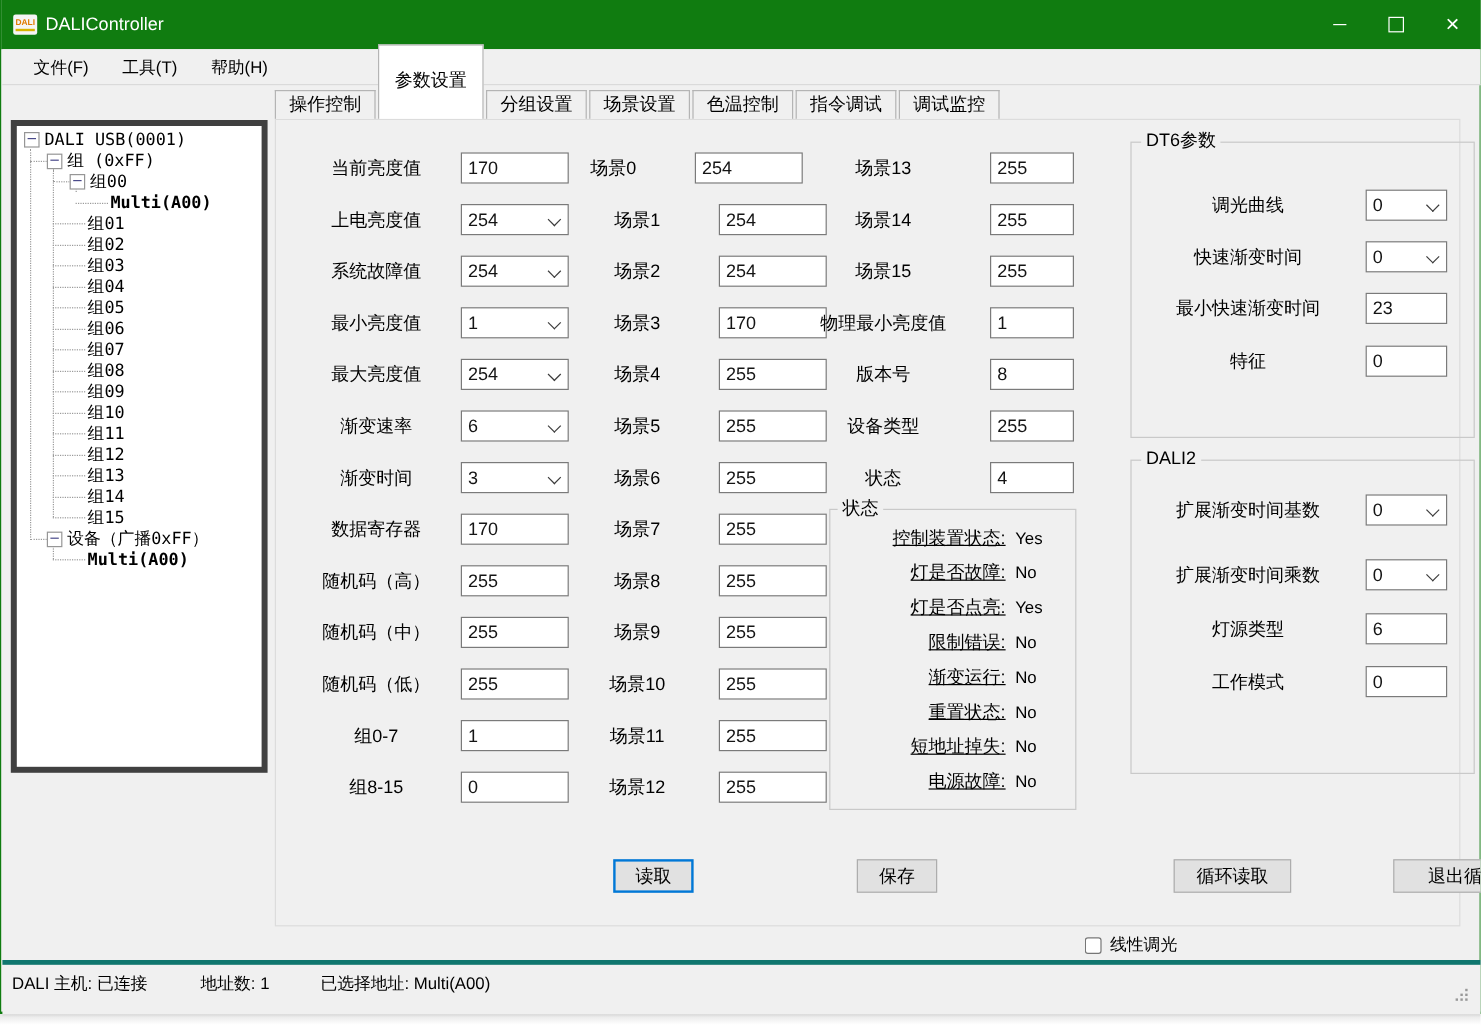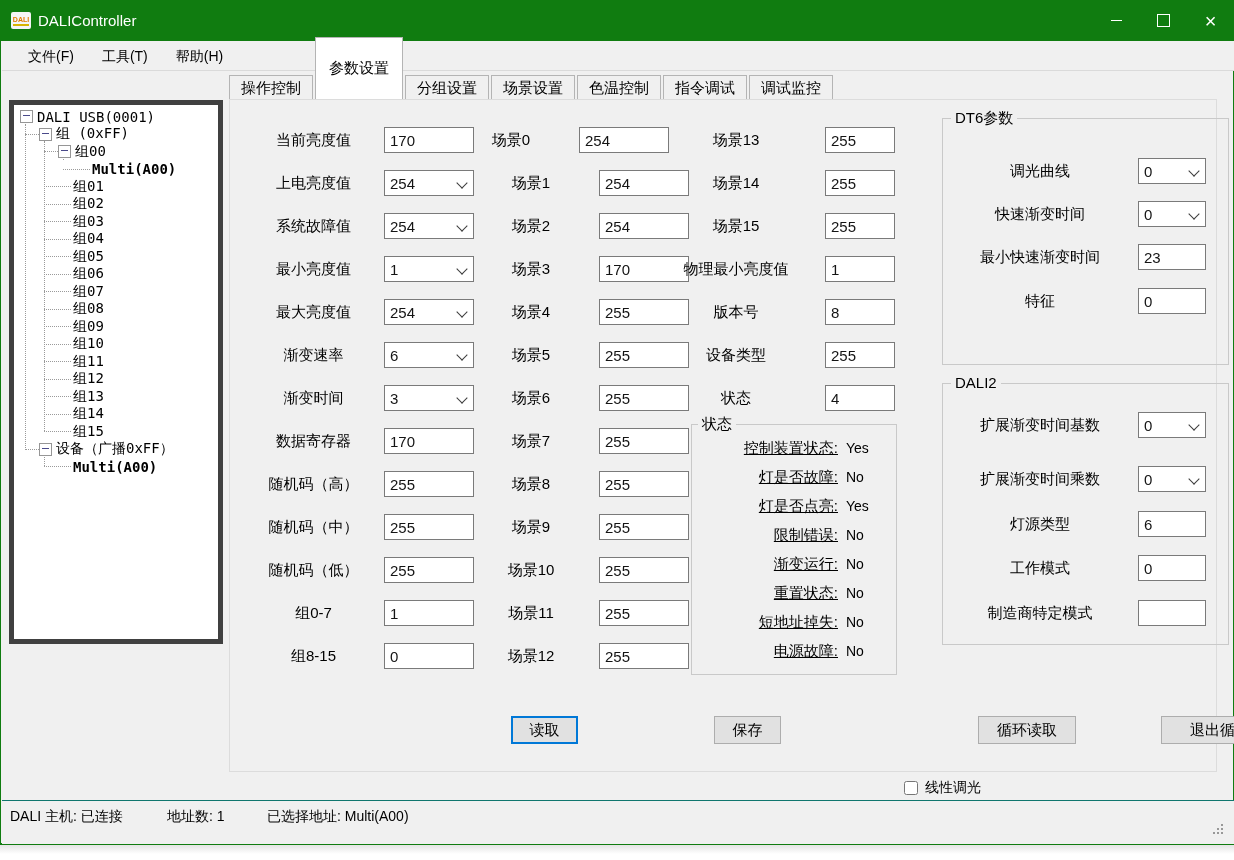--- a/index.html
+++ b/index.html
@@ -61,21 +61,21 @@
   .srow{position:absolute;display:flex;align-items:center;height:22px;font-size:15px;}
   .slab{width:140px;text-align:right;margin-right:8px;flex:none;text-decoration:underline;}
   .sval{font-size:14px;color:#000;}
   .btn{position:absolute;height:28px;background:#e1e1e1;border:1px solid #adadad;font-size:15px;
        display:flex;align-items:center;justify-content:center;box-sizing:border-box;cursor:default;}
   .btn.focused{border:2px solid #0078d7;}
   #cbrow{position:absolute;left:903px;top:779px;display:flex;align-items:center;font-size:14px;}
   #cbrow input{width:14px;height:14px;margin:0 7px 0 0;}
   
   #statusbar{position:absolute;left:1px;top:800px;width:1232px;height:43px;background:#f0f0f0;
-             border-top:1px solid #0f766e;font-size:14px;}
+             border-top:4px solid #0f766e;font-size:14px;}
   .sbitem{position:absolute;top:7px;line-height:16px;}
   .grip{position:absolute;left:1206px;top:818px;width:2px;height:2px;
         box-shadow:14px 14px #989898,10px 14px #989898,6px 14px #989898,14px 10px #989898,10px 10px #989898,14px 6px #989898;}
 </style>
 </head>
 <body>
 
 <div id="screen">
  <div id="win">
 
@@ -436,24 +436,20 @@
         </div>
       </div>
   <div class="frow" style="left:950px;top:511px">
         <span class="flab w178">灯源类型</span>
         <input class="fin iw68" value="6" style="">
       </div>
   <div class="frow" style="left:950px;top:555px">
         <span class="flab w178">工作模式</span>
         <input class="fin iw68" value="0" style="">
       </div>
-  <div class="frow" style="left:950px;top:600px">
-        <span class="flab w178">制造商特定模式</span>
-        <input class="fin iw68" value="" style="">
-      </div>
 
   <div class="btn focused" style="left:510px;top:716px;width:67px;">读取</div>
   <div class="btn" style="left:713px;top:716px;width:67px;">保存</div>
   <div class="btn" style="left:977px;top:716px;width:98px;">循环读取</div>
   <div class="btn" style="left:1160px;top:716px;width:118px;">退出循环</div>
 
   <div id="cbrow">
     <input type="checkbox" style="">
     <span>线性调光</span>
   </div>

